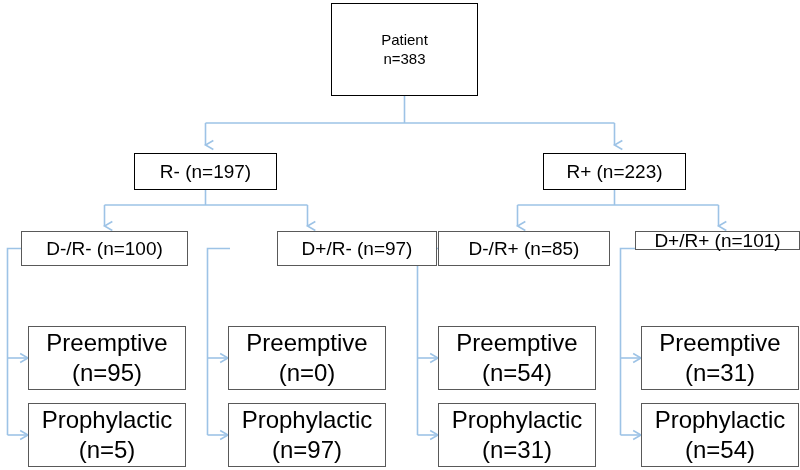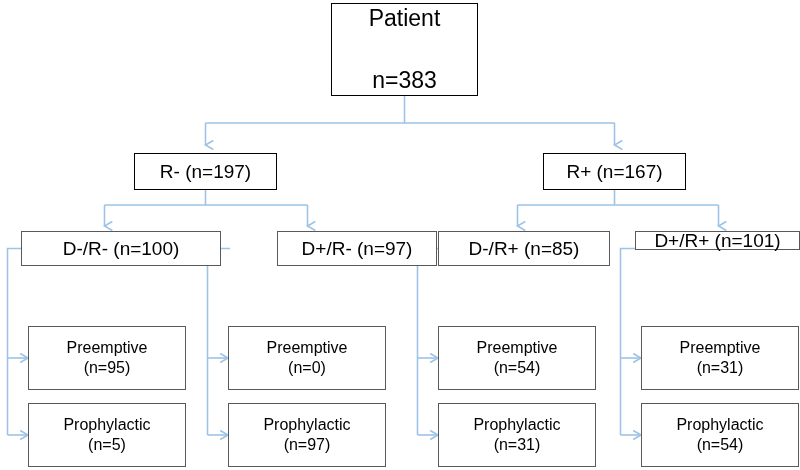--- a/index.html
+++ b/index.html
@@ -31,34 +31,33 @@
     flex-direction: column;
     align-items: center;
     justify-content: center;
     text-align: center;
     color: #000000;
     line-height: 1.26;
     z-index: 2;
   }
   .node.root {
     border: 1.6px solid #000000;
-    font-size: 23px;
-    justify-content: space-between;
+    font-size: 15px;
   }
   .node.level2 {
     border: 1.6px solid #000000;
     font-size: 19px;
   }
   .node.level3 {
     border: 1.7px solid #595959;
     font-size: 19px;
   }
   .node.leaf {
     border: 1.7px solid #595959;
-    font-size: 16px;
+    font-size: 24px;
   }
   .node span {
     display: block;
     white-space: nowrap;
   }
 </style>
 </head>
 <body>
 
 <div id="canvas">
@@ -110,24 +109,24 @@
 
   <div class="node root" style="left:331px; top:3px; width:147px; height:93px;">
     <span>Patient</span>
     <span>n=383</span>
   </div>
 
   <div class="node level2" style="left:134px; top:153px; width:143px; height:37px;">
     <span>R- (n=197)</span>
   </div>
   <div class="node level2" style="left:543px; top:153px; width:143px; height:37px;">
-    <span>R+ (n=167)</span>
+    <span>R+ (n=223)</span>
   </div>
 
-  <div class="node level3" style="left:21px; top:231px; width:200px; height:35px;">
+  <div class="node level3" style="left:21px; top:231px; width:167px; height:35px;">
     <span>D-/R- (n=100)</span>
   </div>
   <div class="node level3" style="left:230px; top:231px; width:160px; height:35px;margin-left:47px;">
     <span>D+/R- (n=97)</span>
   </div>
   <div class="node level3" style="left:438px; top:231px; width:172px; height:35px;">
     <span>D-/R+ (n=85)</span>
   </div>
   <div class="node level3" style="left:635px; top:231px; width:165px; height:19px;">
     <span>D+/R+ (n=101)</span>

